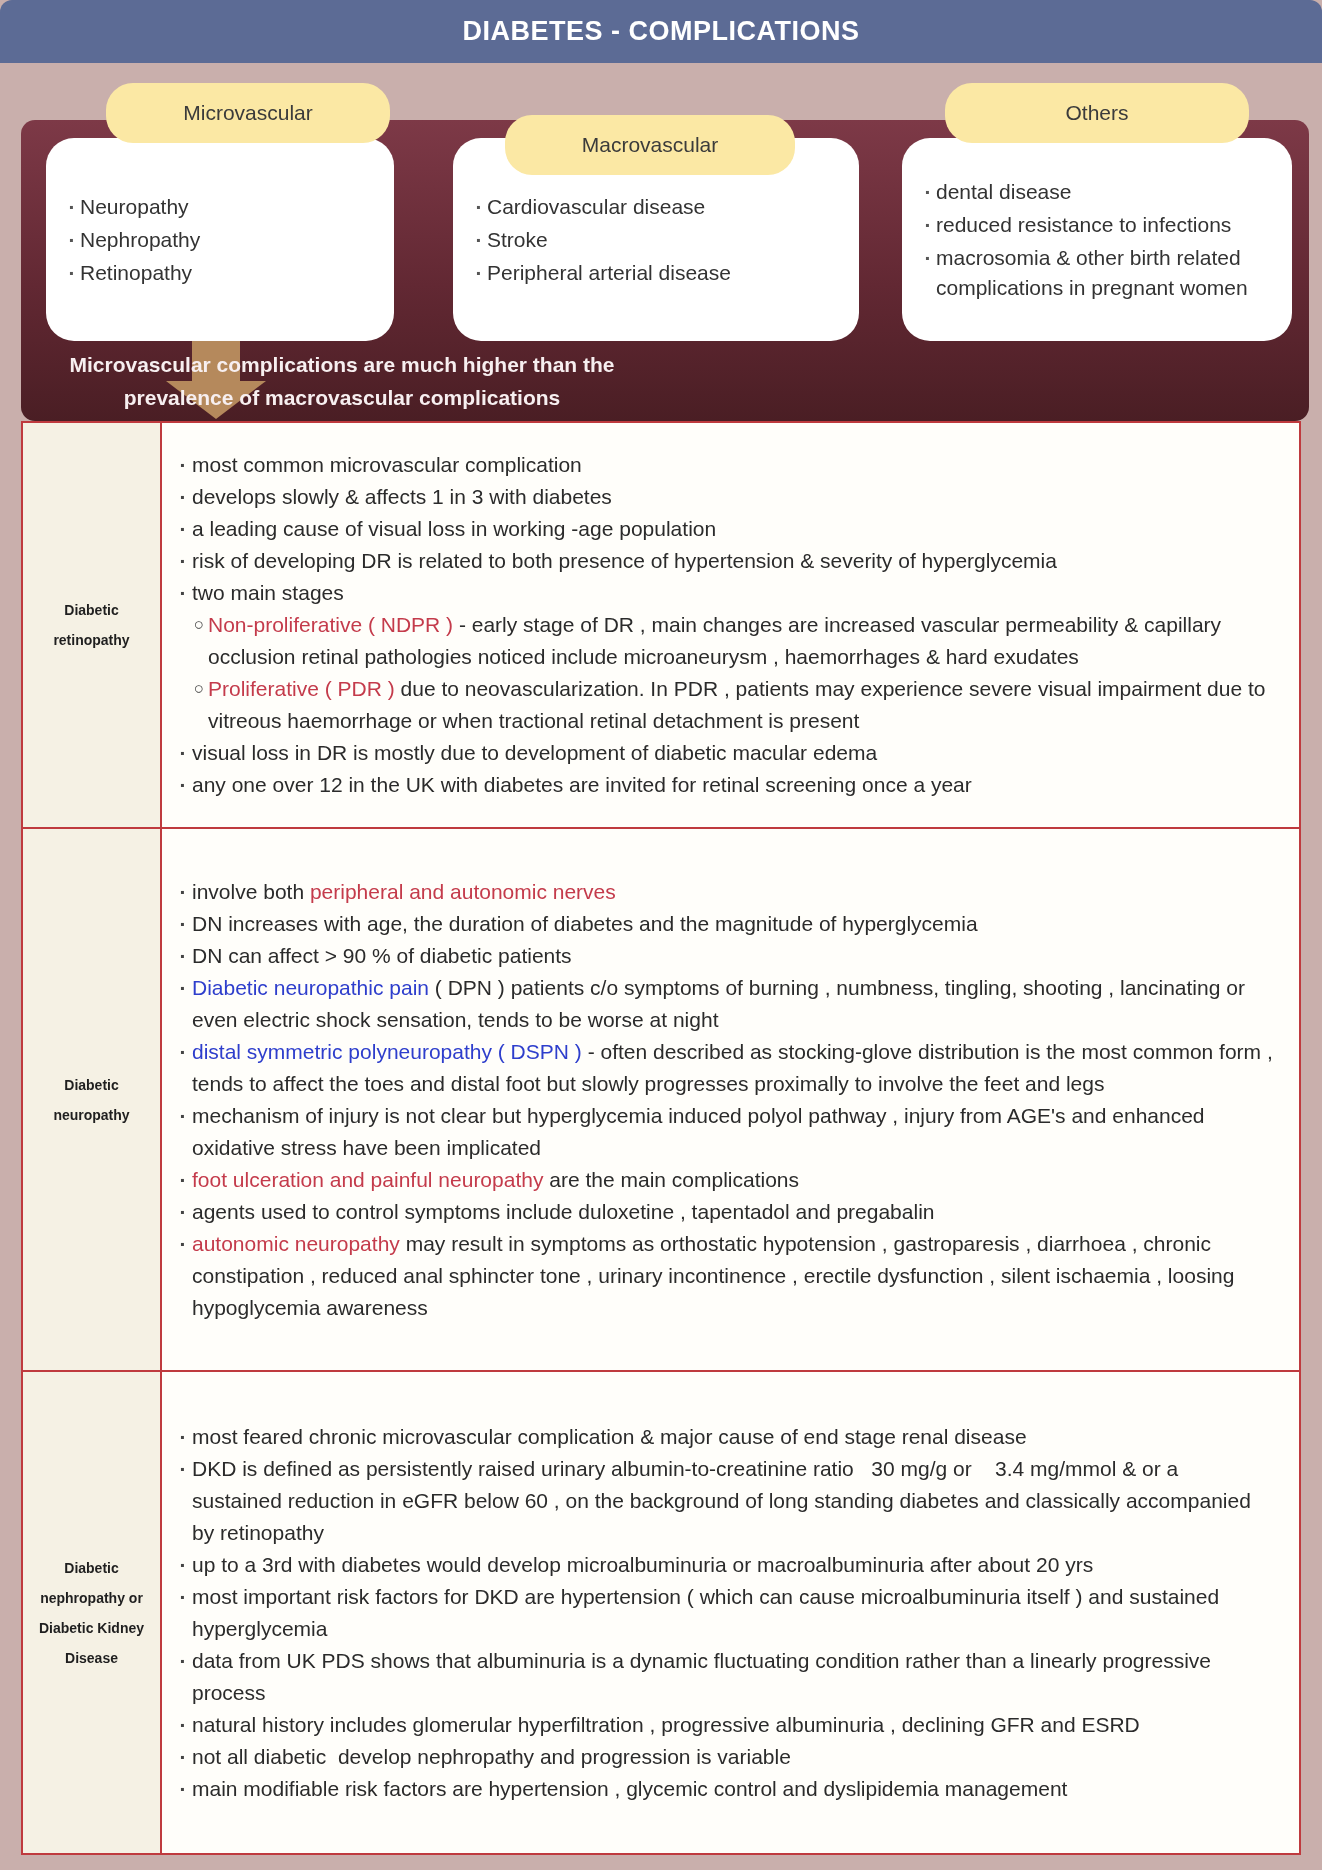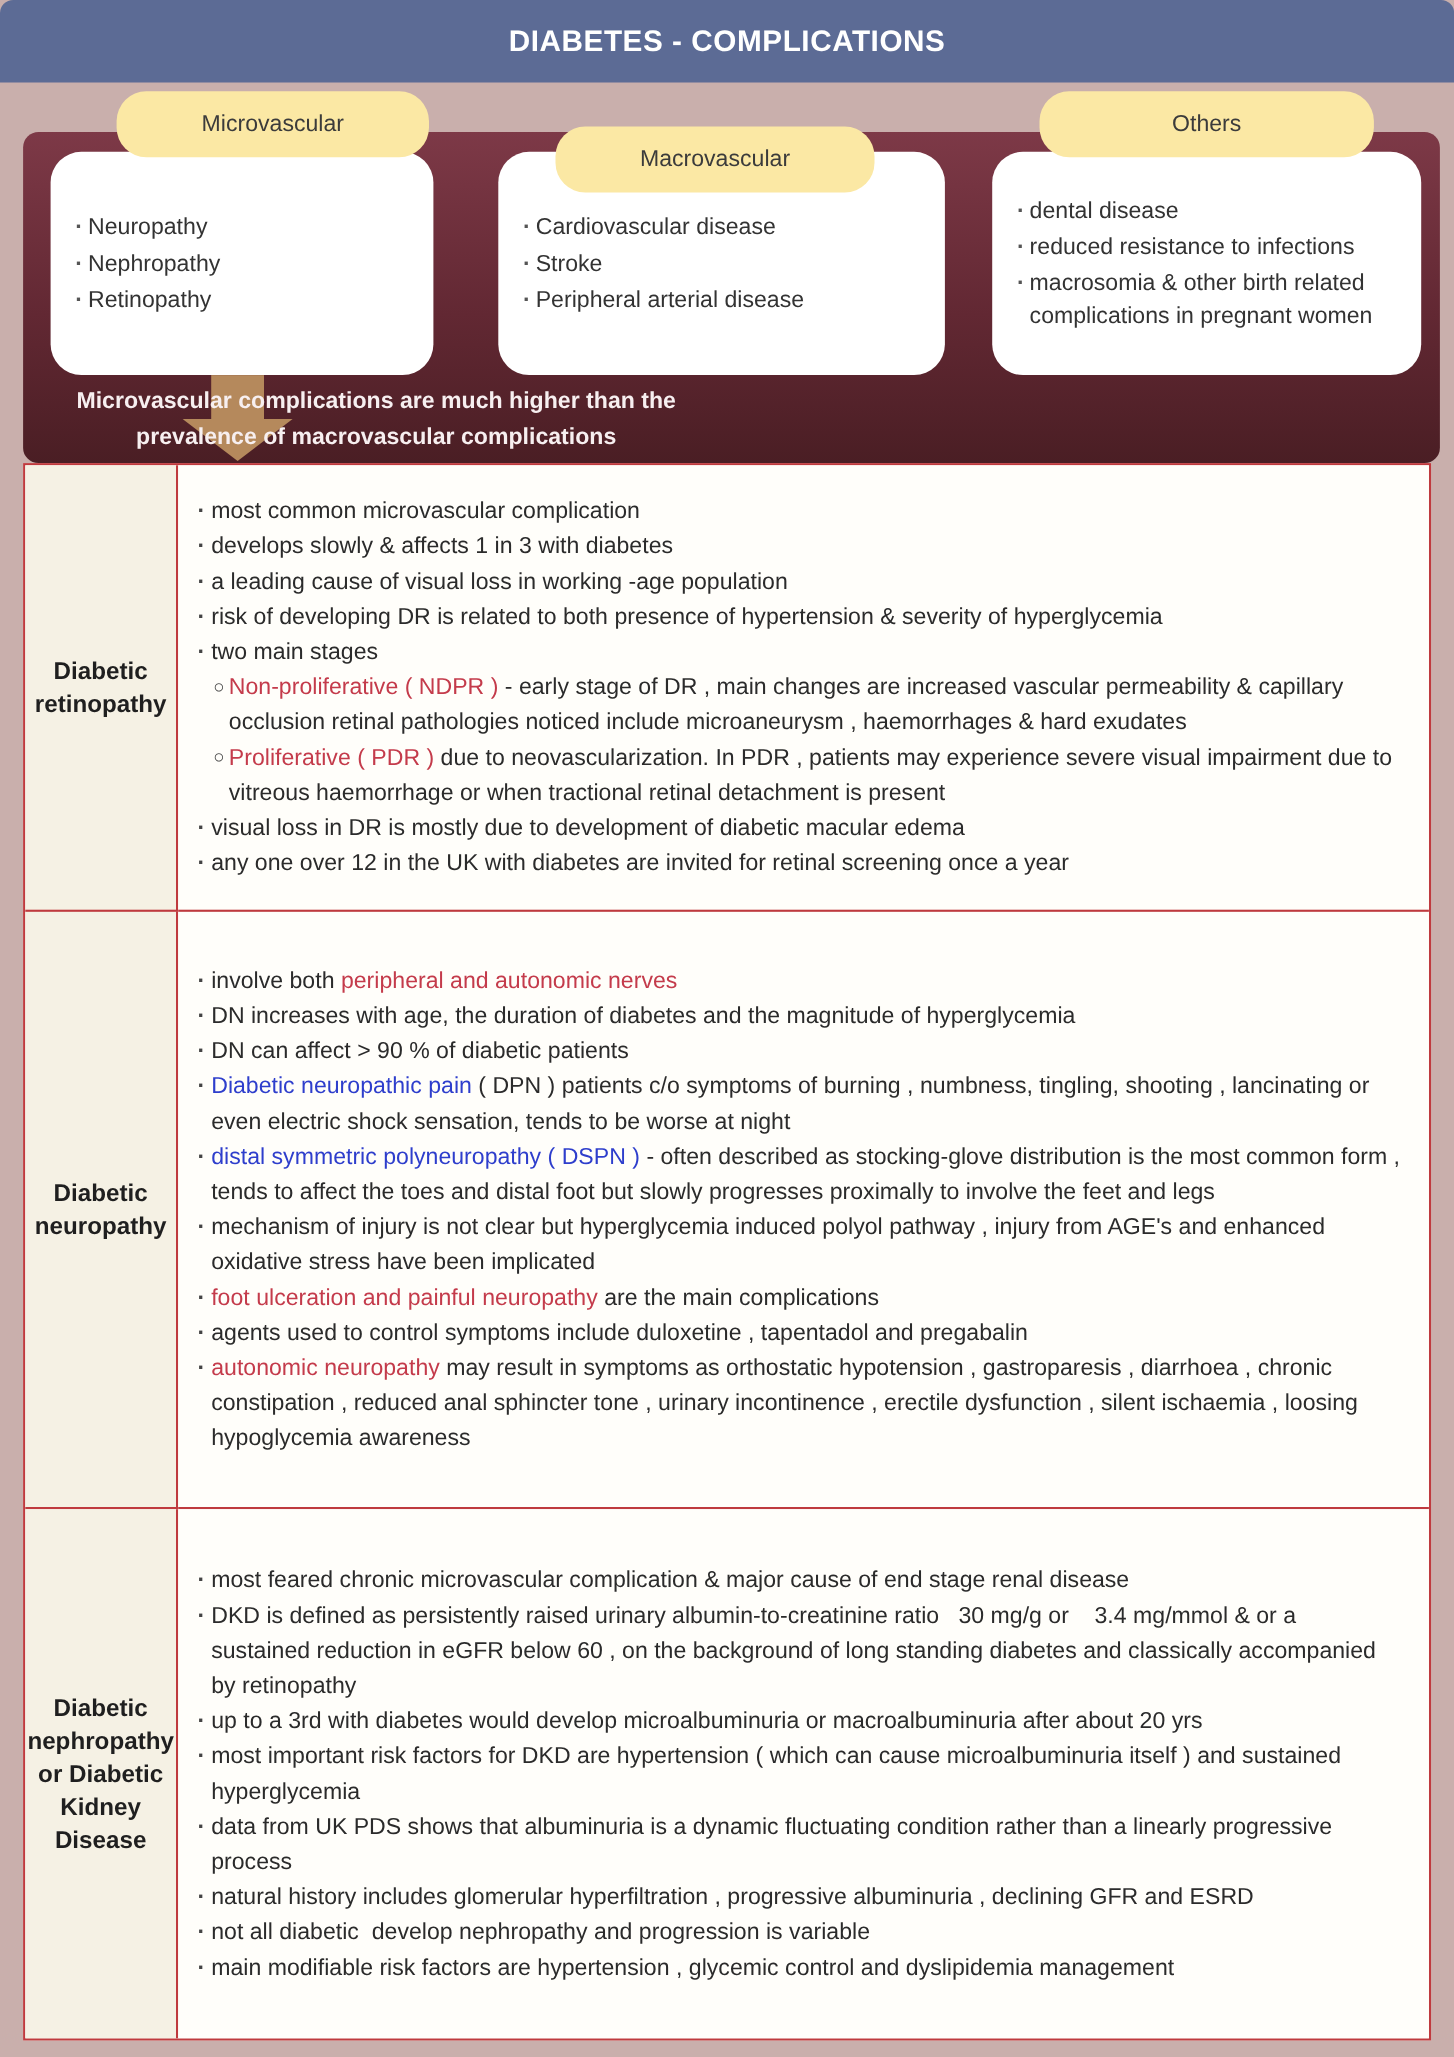--- a/index.html
+++ b/index.html
@@ -6,21 +6,21 @@
     --header-bg:#5c6b95; --page-bg:#c9afac; --panel-top:#7d3947; --panel-bottom:#4a1e24;
     --pill-bg:#fbe8a4; --arrow:#b5895c; --table-border:#bf3a3e; --label-col-bg:#f5f1e4;
     --cell-bg:#fffefa; --text-red:#c43b4b; --text-blue:#2e3ecc;
   }
   *{margin:0;padding:0;box-sizing:border-box;}
   html,body{background:var(--page-bg);}
   body{font-family:"Liberation Sans","DejaVu Sans",sans-serif;}
   .page{position:relative;width:1322px;height:1870px;background:var(--page-bg);overflow:hidden;}
 
   
-  .titlebar{position:absolute;left:0;top:0;width:1322px;height:75px;background:var(--header-bg);
+  .titlebar{position:absolute;left:0;top:0;width:1322px;height:63px;background:var(--header-bg);
     border-radius:12px 12px 0 0;display:flex;align-items:center;justify-content:center;}
   .titlebar h1{color:#ffffff;font-size:27px;font-weight:bold;letter-spacing:0.5px;}
 
   
   .maroon{position:absolute;left:21px;top:120px;width:1288px;height:301px;border-radius:14px;
     background:linear-gradient(180deg,var(--panel-top) 0%,#622833 55%,var(--panel-bottom) 100%);z-index:1;}
 
   .pill{position:absolute;top:83px;height:60px;background:var(--pill-bg);border-radius:27px;
     display:flex;align-items:center;justify-content:center;font-size:21px;color:#3b3b3b;z-index:4;}
   .pill-1{left:106px;width:284px;}
@@ -44,21 +44,21 @@
 
   .note{position:absolute;left:42px;top:348px;width:600px;z-index:3;text-align:center;
     color:#f7eff0;font-size:21px;line-height:33px;white-space:pre-line;font-weight:bold;}
 
   
   .ctable{position:absolute;left:21px;top:421px;width:1280px;height:1434px;
     border:2px solid var(--table-border);display:grid;
     grid-template-columns:139px 1fr;grid-template-rows:406px 543px 1fr;background:var(--cell-bg);z-index:1;}
   .t-label{background:var(--label-col-bg);border-right:2px solid var(--table-border);
     display:flex;align-items:center;justify-content:center;text-align:center;
-    font-size:22px;font-weight:600;line-height:30px;color:#1f1f1f;padding:0 6px;}
+    font-size:14px;font-weight:600;line-height:30px;color:#1f1f1f;padding:0 6px;}
   .t-cell{background:var(--cell-bg);display:flex;flex-direction:column;justify-content:center;
     padding:10px 26px 10px 12px;font-size:21px;line-height:32px;color:#2b2b2b;}
   .rb{border-bottom:2px solid var(--table-border);}
   .bullet{display:flex;}
   .bullet .marker{flex:none;width:18px;text-align:center;font-weight:bold;color:#444444;}
   .bullet.sub .marker{margin-left:16px;font-weight:normal;font-size:17px;}
   .bullet .btext{flex:1;}
   .red{color:var(--text-red);}
   .blue{color:var(--text-blue);}
 </style>

